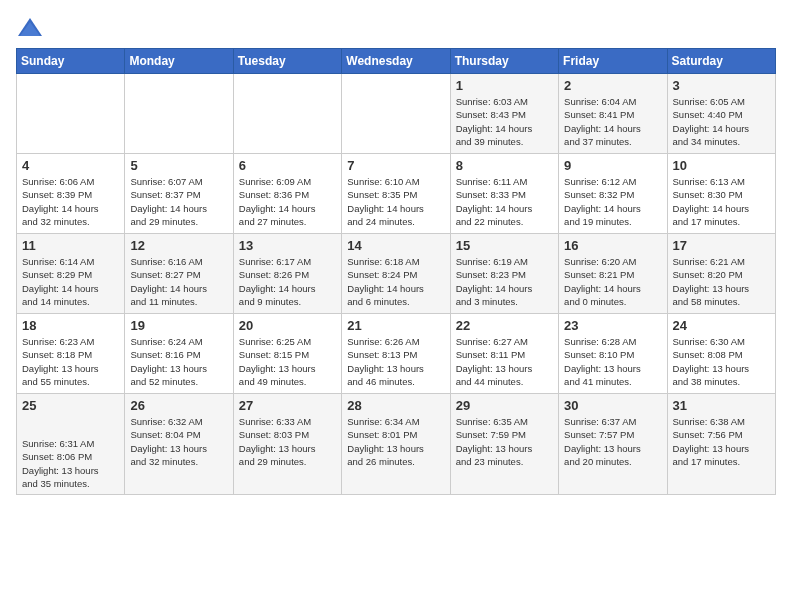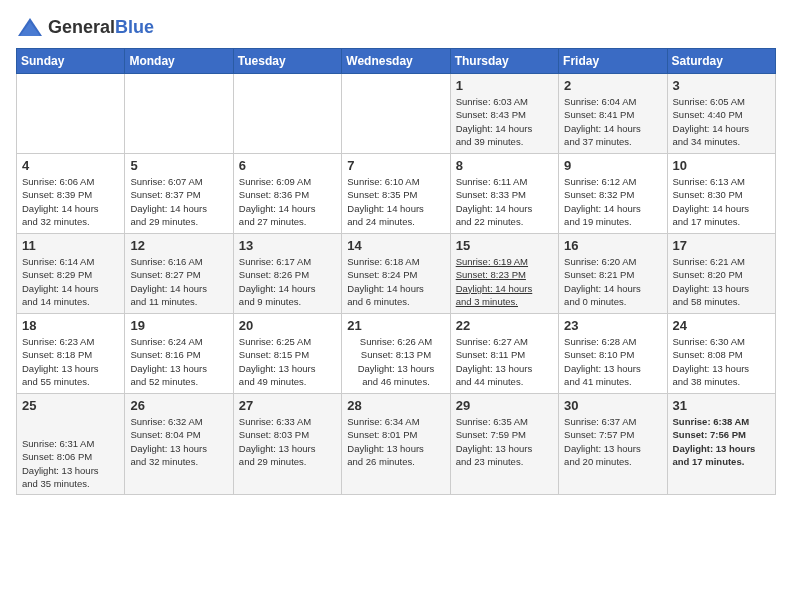--- a/index.html
+++ b/index.html
@@ -81,23 +81,20 @@
   </style>
 </head>
 <body>
 
 <div class="header-area">
   <div class="logo">
     <svg class="logo-icon" viewBox="0 0 28 22" xmlns="http://www.w3.org/2000/svg">
       <polygon points="14,2 26,20 2,20" fill="#3a6bc4"></polygon>
       <polygon points="14,6 24,20 4,20" fill="#5a8be0" opacity="0.5"></polygon>
     </svg>
-    <div>
-      <span style="font-size:18px;font-weight:bold;color:#333;">General</span><span style="font-size:18px;font-weight:bold;color:#3a6bc4;">Blue</span>
-    </div>
   </div>
 </div>
 
 <table>
   <thead>
     <tr id="weekday-header">
         <th>Sunday</th>
         <th>Monday</th>
         <th>Tuesday</th>
         <th>Wednesday</th>
@@ -209,21 +206,21 @@
         </td>
         <td>
           <div class="day-number">14</div>
           <div class="day-info" style="white-space: pre-line;">Sunrise: 6:18 AM
 Sunset: 8:24 PM
 Daylight: 14 hours
 and 6 minutes.</div>
         </td>
         <td>
           <div class="day-number">15</div>
-          <div class="day-info" style="white-space: pre-line; text-decoration: underline;">Sunrise: 6:19 AM
+          <div class="day-info" style="white-space: pre-line;">Sunrise: 6:19 AM
 Sunset: 8:23 PM
 Daylight: 14 hours
 and 3 minutes.</div>
         </td>
         <td>
           <div class="day-number">16</div>
           <div class="day-info" style="white-space: pre-line;">Sunrise: 6:20 AM
 Sunset: 8:21 PM
 Daylight: 14 hours
 and 0 minutes.</div>
@@ -253,21 +250,21 @@
         </td>
         <td>
           <div class="day-number">20</div>
           <div class="day-info" style="white-space: pre-line;">Sunrise: 6:25 AM
 Sunset: 8:15 PM
 Daylight: 13 hours
 and 49 minutes.</div>
         </td>
         <td>
           <div class="day-number">21</div>
-          <div class="day-info" style="white-space: pre-line; text-align: center;">Sunrise: 6:26 AM
+          <div class="day-info" style="white-space: pre-line;">Sunrise: 6:26 AM
 Sunset: 8:13 PM
 Daylight: 13 hours
 and 46 minutes.</div>
         </td>
         <td>
           <div class="day-number">22</div>
           <div class="day-info" style="white-space: pre-line;">Sunrise: 6:27 AM
 Sunset: 8:11 PM
 Daylight: 13 hours
 and 44 minutes.</div>
@@ -325,20 +322,20 @@
         </td>
         <td>
           <div class="day-number">30</div>
           <div class="day-info" style="white-space: pre-line;">Sunrise: 6:37 AM
 Sunset: 7:57 PM
 Daylight: 13 hours
 and 20 minutes.</div>
         </td>
         <td>
           <div class="day-number">31</div>
-          <div class="day-info" style="white-space: pre-line; font-weight: bold;">Sunrise: 6:38 AM
+          <div class="day-info" style="white-space: pre-line;">Sunrise: 6:38 AM
 Sunset: 7:56 PM
 Daylight: 13 hours
 and 17 minutes.</div>
         </td>
       </tr>
     </tbody>
 </table>
 
 </body></html>

